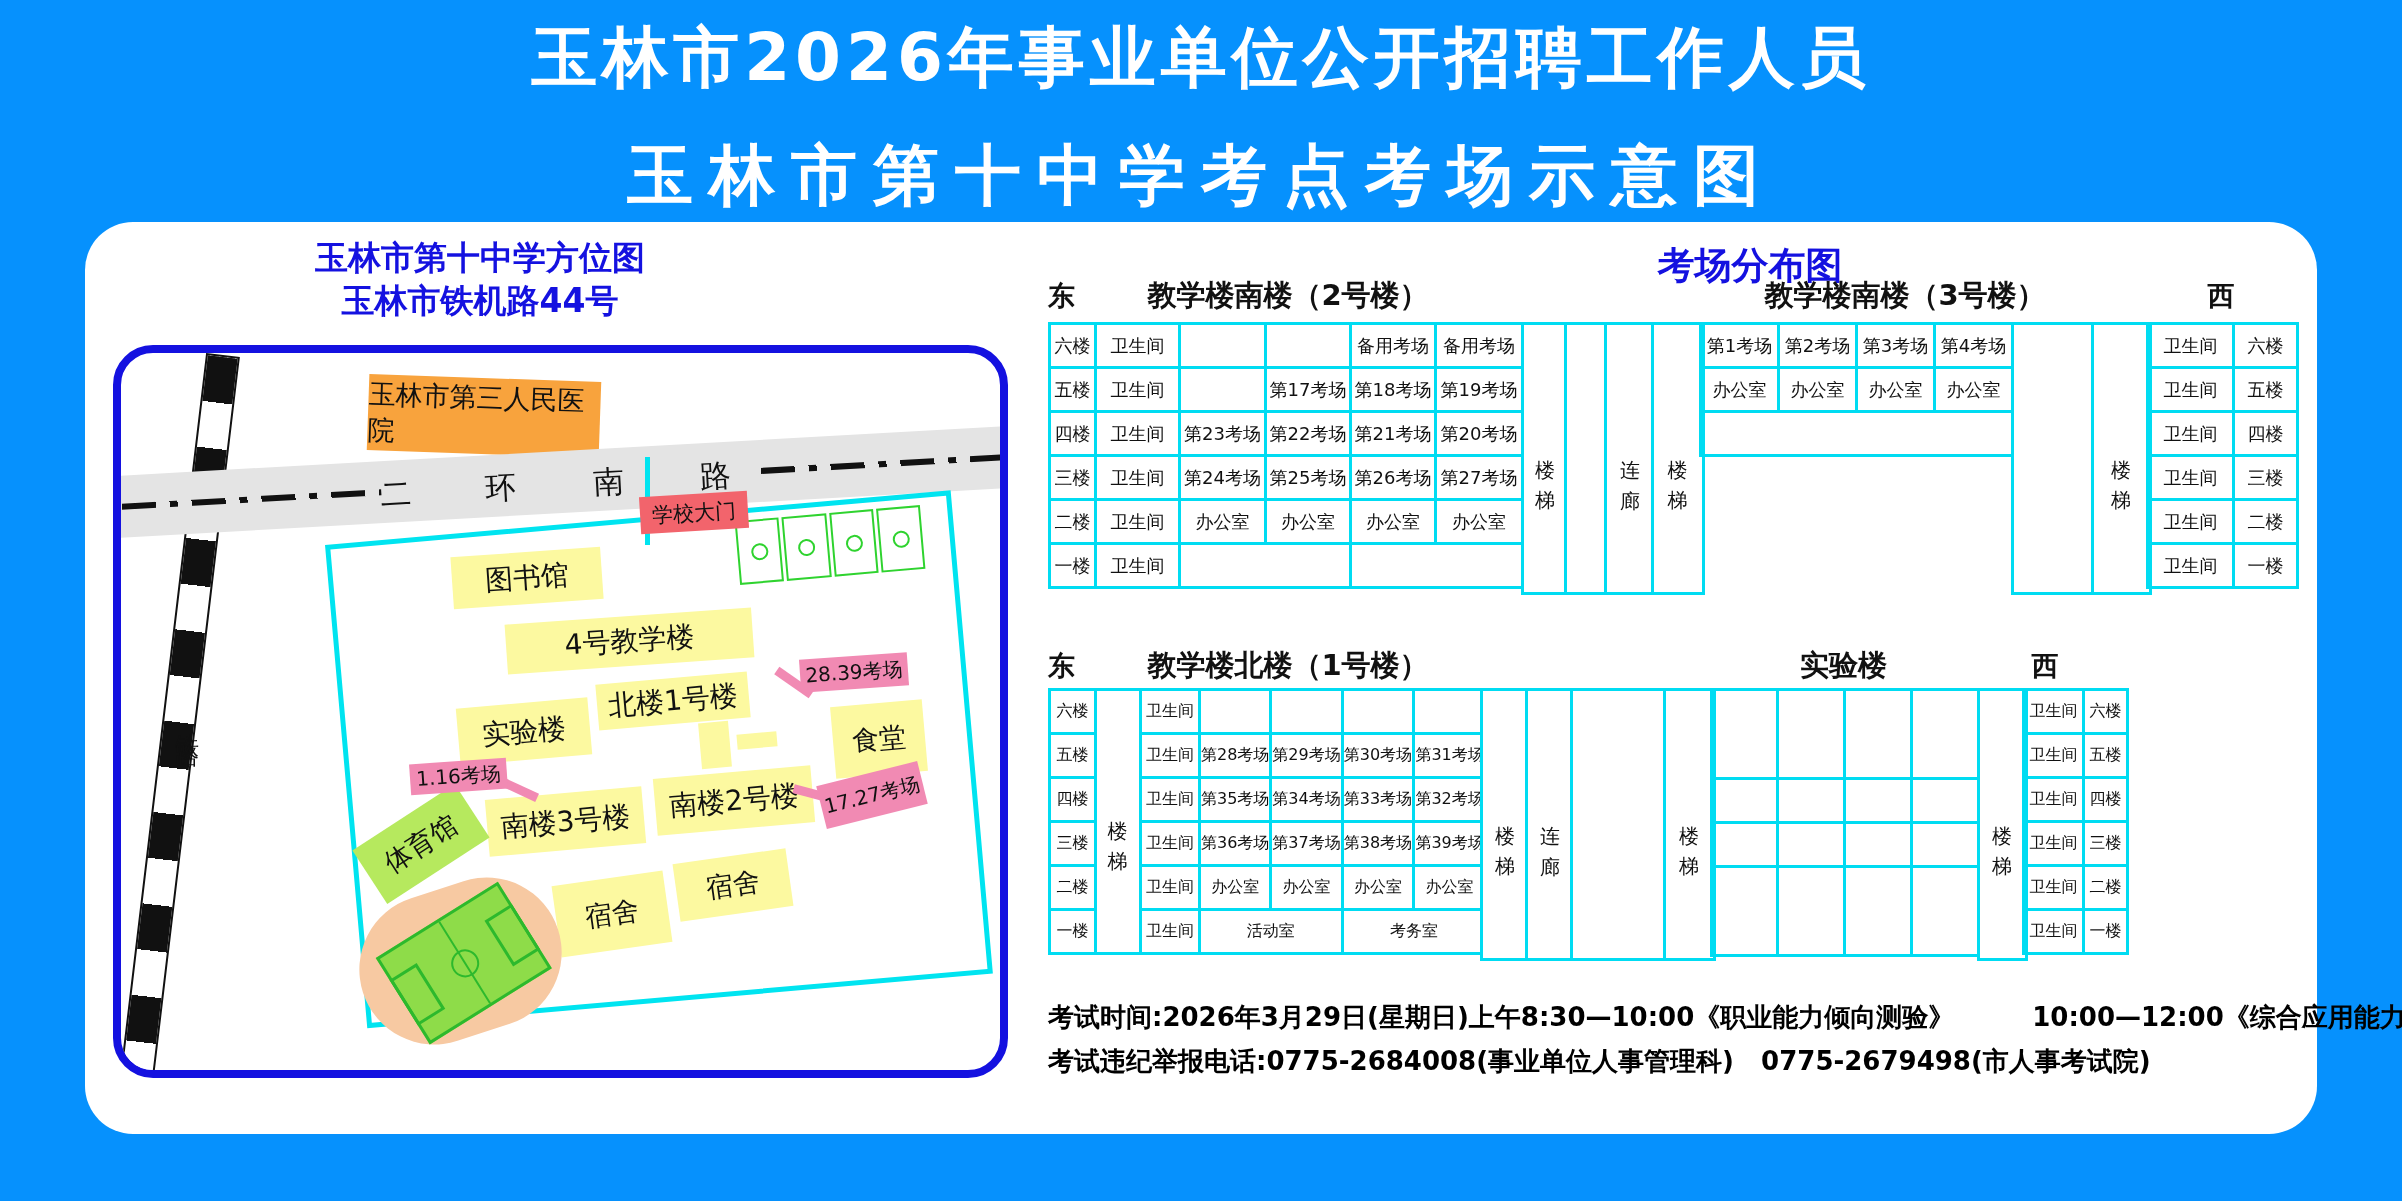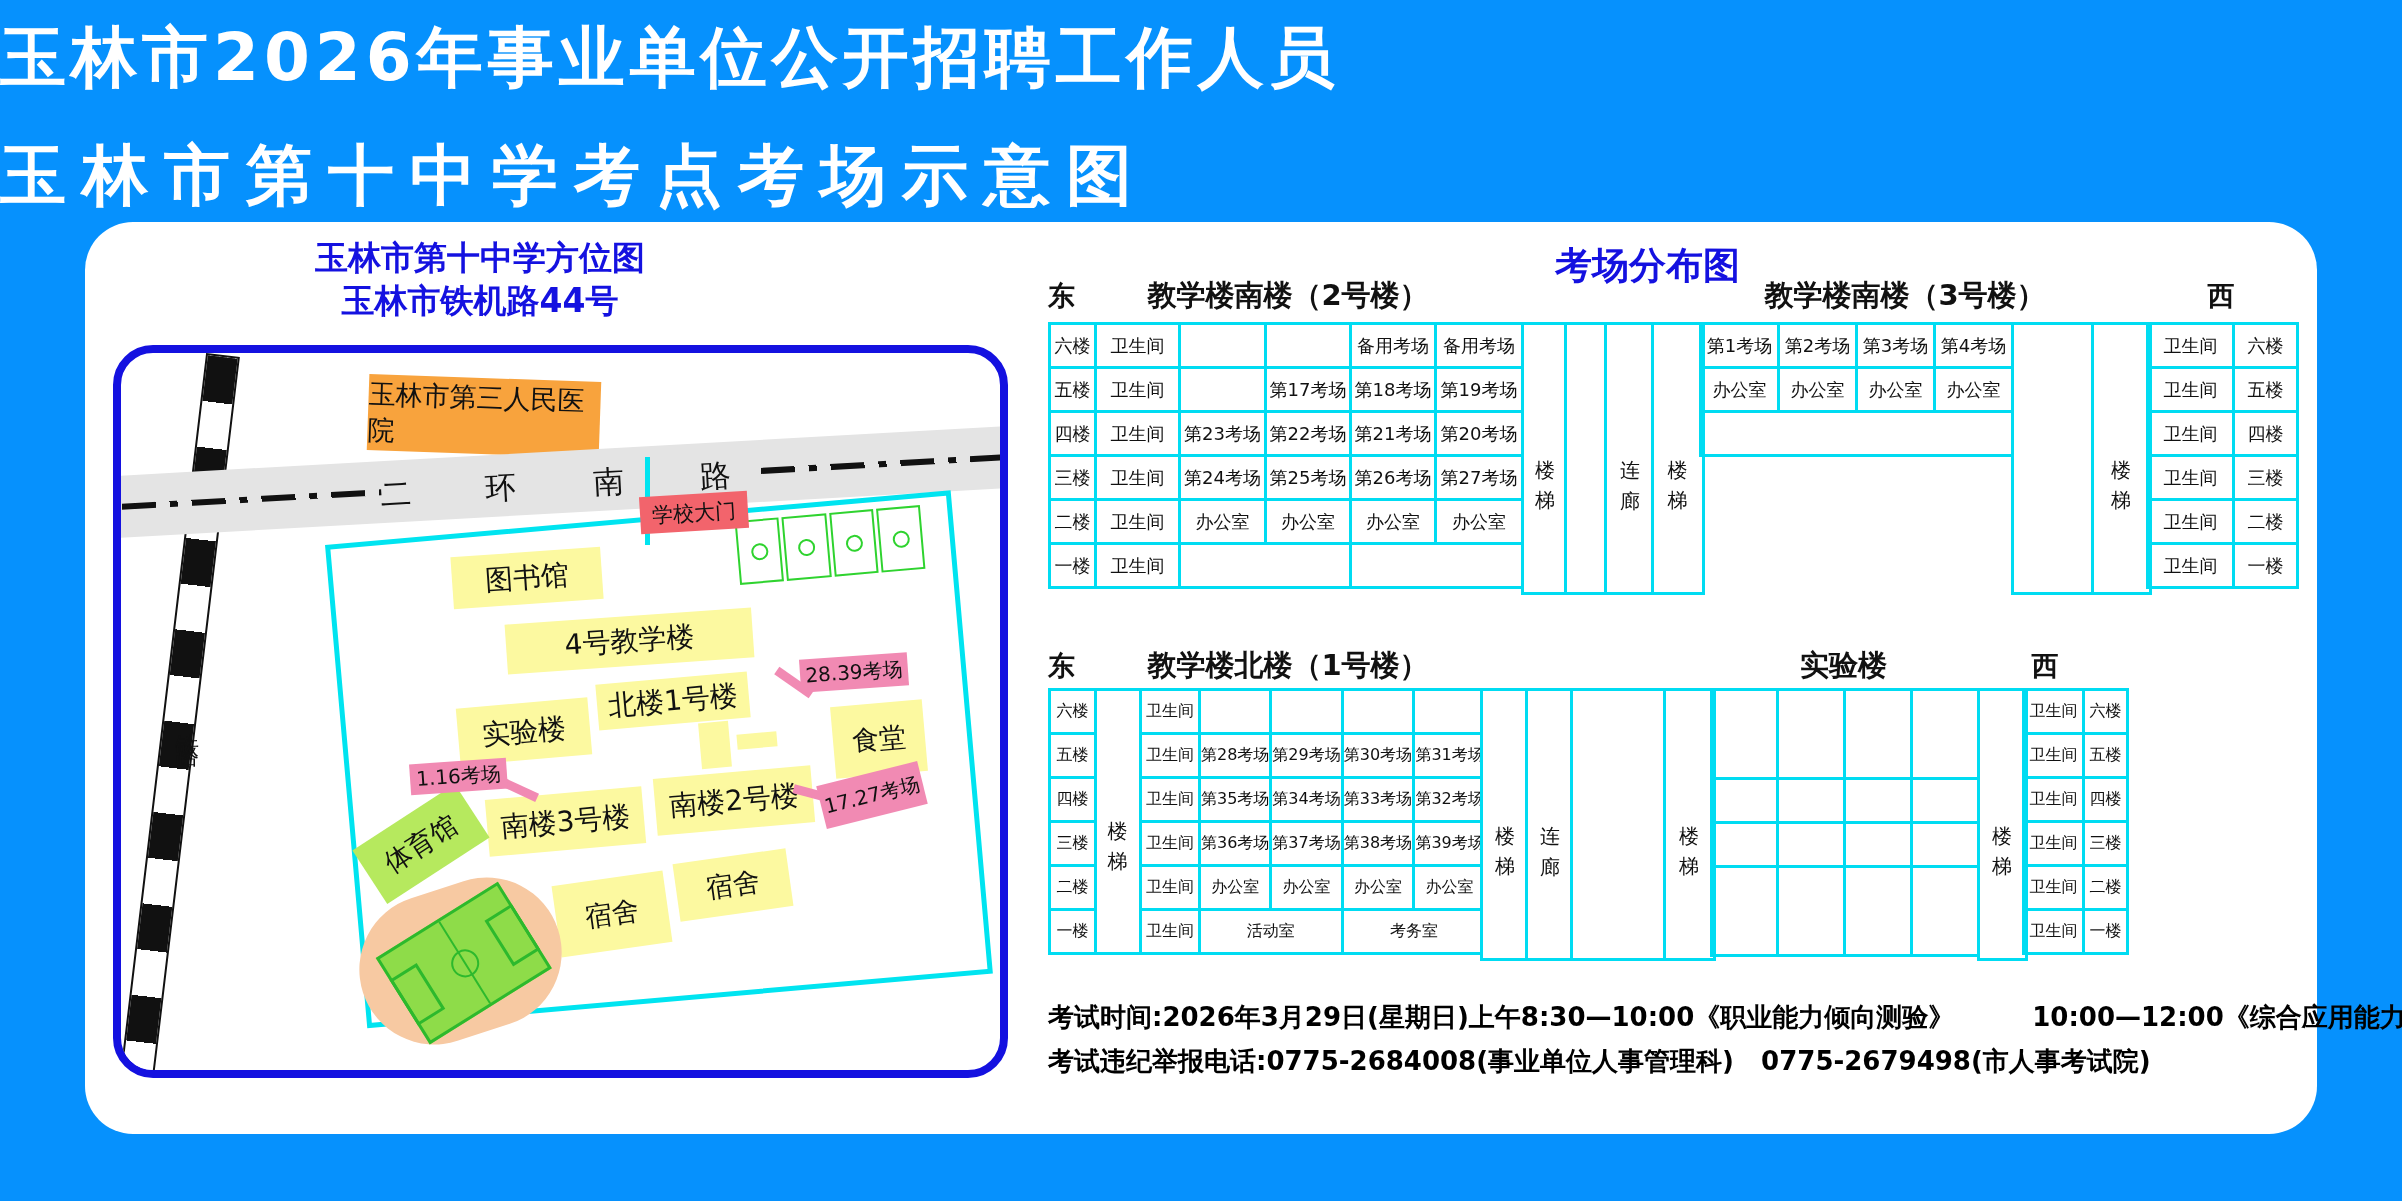--- a/index.html
+++ b/index.html
@@ -3,21 +3,21 @@
 <meta charset="utf-8">
 <style>
   html,body{margin:0;padding:0;}
   body{
     width:2402px;height:1201px;position:relative;overflow:hidden;
     background:var(--bg,#0691fd);
     font-family:"DejaVu Sans","Liberation Sans",sans-serif;
     color:var(--ink,#111);
   }
   
-  .hline{position:absolute;left:0;width:100%;color:#fff;
+  .hline{position:absolute;left:0;width:100%;text-align:center;color:#fff;
     font-weight:bold;font-size:66px;line-height:80px;letter-spacing:5px;white-space:nowrap;}
   .hline2{letter-spacing:16px;margin-top:32px;}
   
   .card{position:absolute;left:85px;top:222px;width:2232px;height:912px;background:#fff;border-radius:48px;}
   
   .map-title{position:absolute;left:230px;top:236px;width:500px;text-align:center;
     color:var(--blue,#1411e0);font-weight:bold;font-size:33px;line-height:43px;}
   .mapbox{position:absolute;left:113px;top:345px;width:879px;height:717px;background:#fff;
     border:8px solid var(--blue,#1411e0);border-radius:40px;overflow:hidden;}
   .mapbox > *{position:absolute;}
@@ -66,21 +66,21 @@
   .tailS2{left:672px;top:436px;width:38px;transform:rotate(15deg);}
   .track{left:237px;top:533px;width:205px;height:150px;background:var(--track,#f7c9a2);border-radius:80px;transform:rotate(-18deg);}
   .field{position:absolute;left:33px;top:27px;width:138px;height:96px;background:var(--field,#8edc49);
     border:3px solid var(--fieldline,#2db92d);transform:rotate(-14deg);}
   .field > *{position:absolute;}
   .fline{left:50%;top:0;bottom:0;width:2px;background:var(--fieldline,#2db92d);}
   .fcircle{left:50%;top:50%;width:24px;height:24px;margin:-13px 0 0 -13px;border:2px solid var(--fieldline,#2db92d);border-radius:50%;}
   .fboxl{left:-3px;top:23px;width:26px;height:48px;border:3px solid var(--fieldline,#2db92d);}
   .fboxr{right:-3px;top:23px;width:26px;height:48px;border:3px solid var(--fieldline,#2db92d);}
   
-  .sec-title{position:absolute;left:1555px;top:241px;width:390px;
+  .sec-title{position:absolute;left:1555px;top:241px;width:390px;text-align:center;
     color:var(--blue,#1411e0);font-weight:bold;font-size:37px;}
   .dir{position:absolute;font-size:27px;font-weight:bold;white-space:nowrap;}
   .bt{position:absolute;text-align:center;font-size:29px;font-weight:bold;white-space:nowrap;}
   table.grid{position:absolute;border-collapse:collapse;table-layout:fixed;}
   table.grid td{border:3px solid var(--cyan,#00dcf2);height:41px;text-align:center;
     font-size:18px;padding:0;overflow:hidden;white-space:nowrap;}
   table.small td{font-size:16px;}
   .vcol{position:absolute;height:267px;border:3px solid var(--cyan,#00dcf2);background:#fff;
     display:flex;align-items:center;justify-content:center;}
   .vtext{writing-mode:vertical-rl;text-orientation:upright;letter-spacing:30px;line-height:1;

